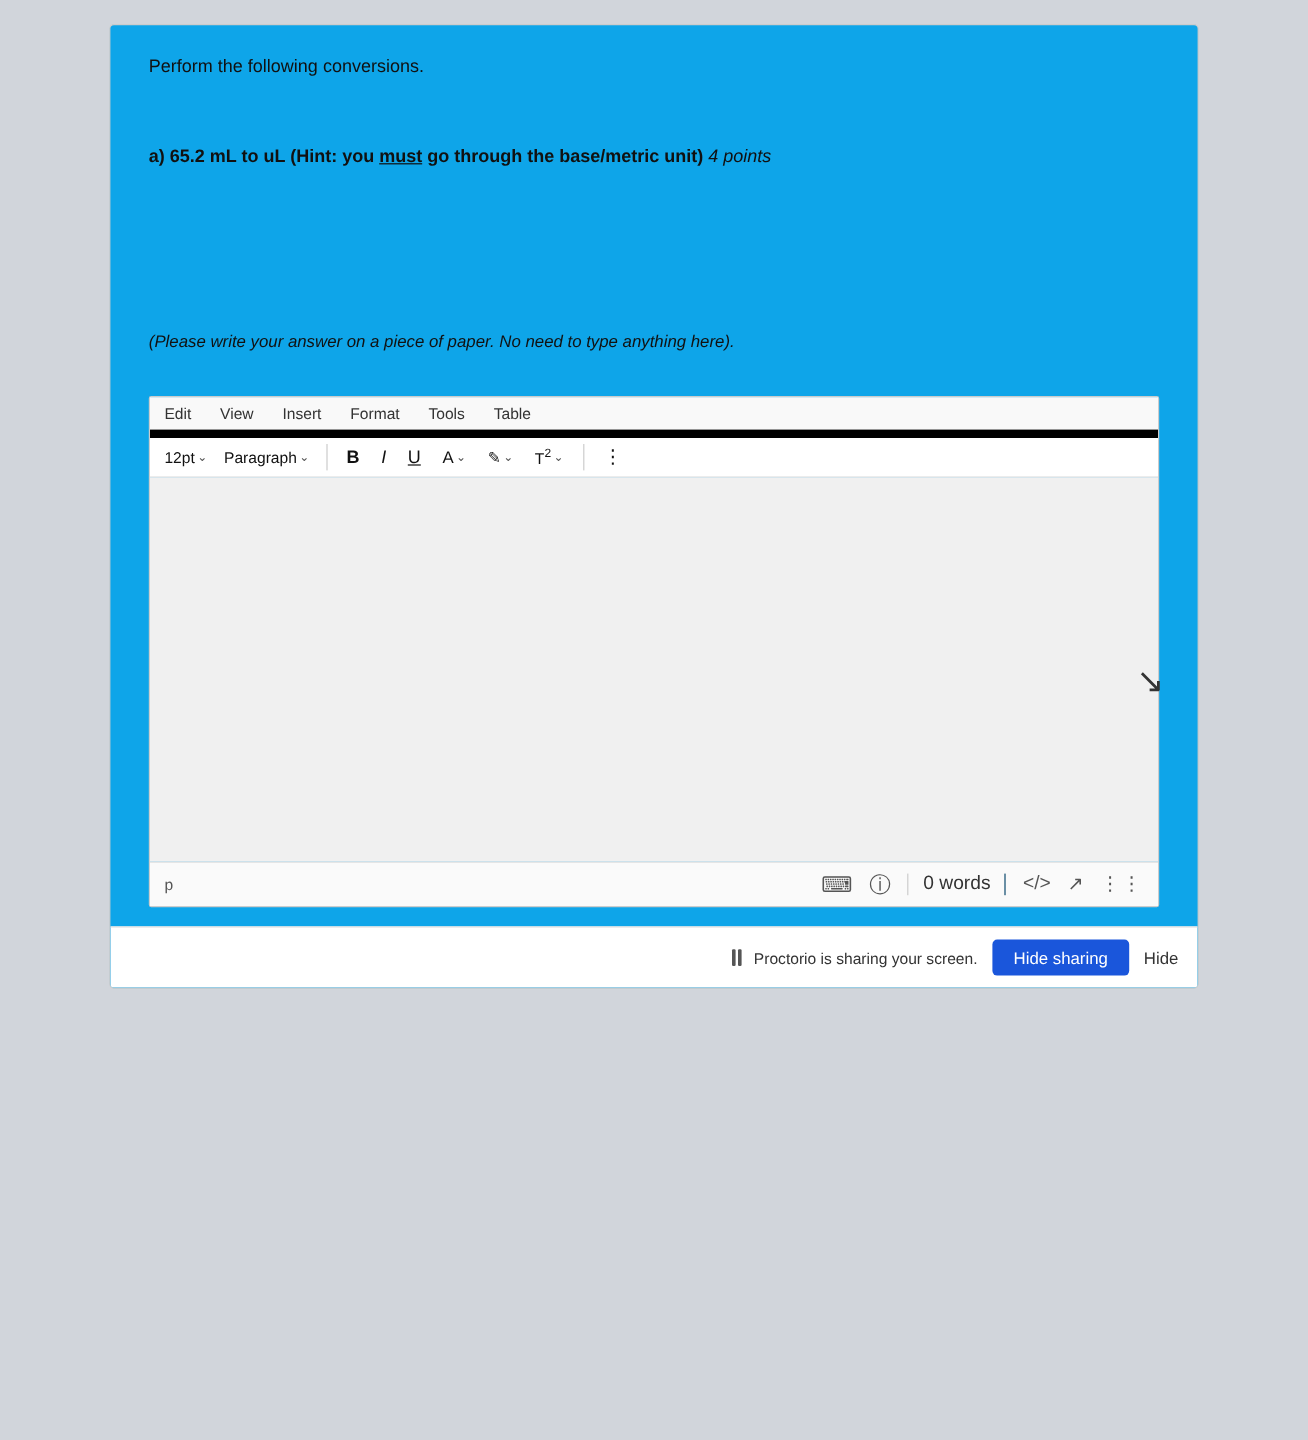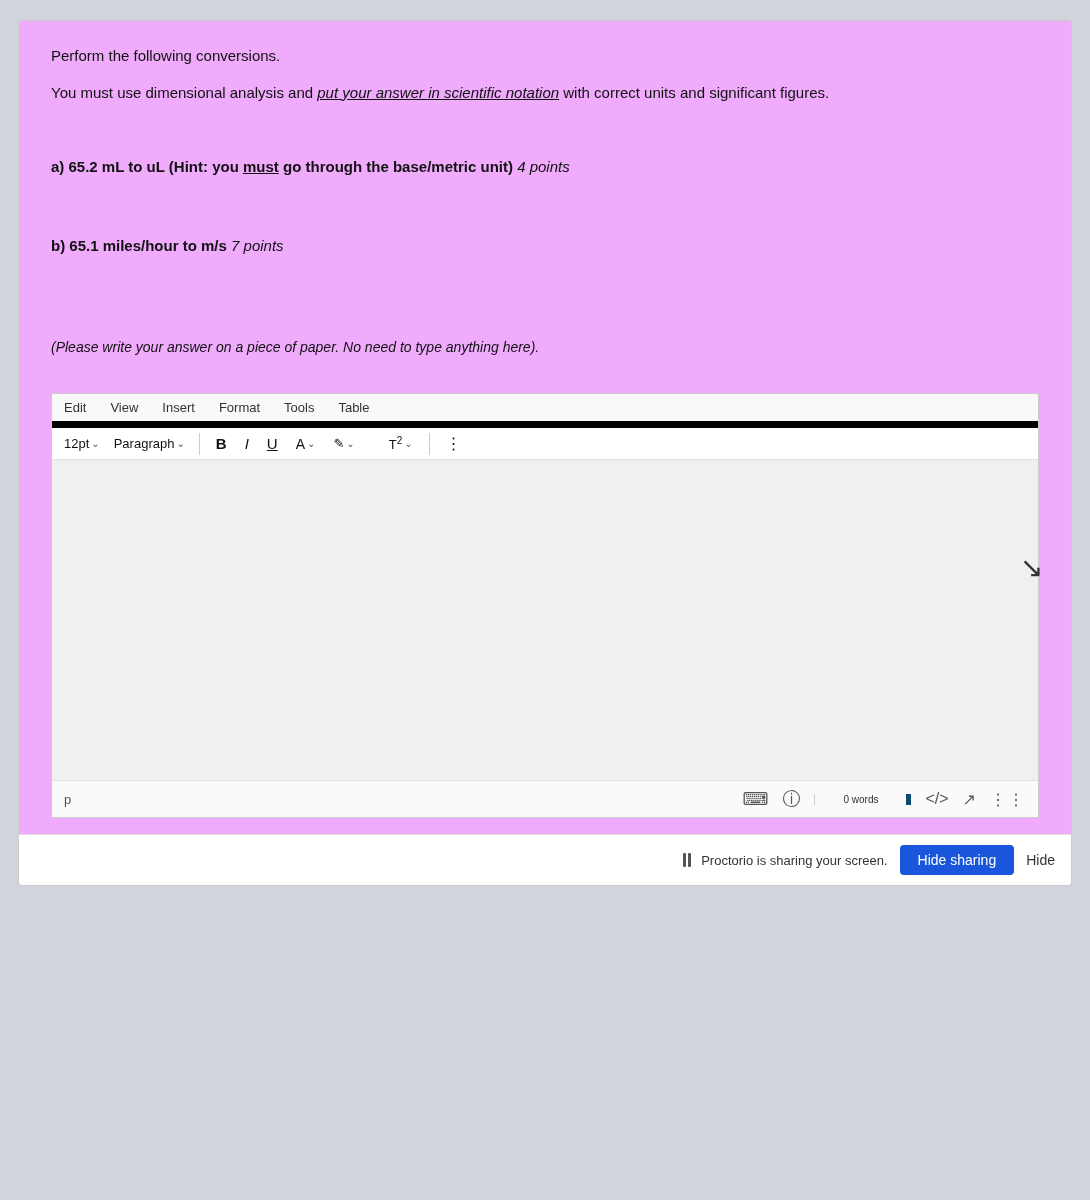--- a/index.html
+++ b/index.html
@@ -8,22 +8,22 @@
       font-family: Arial, sans-serif;
       font-size: 14px;
       color: #111;
       min-height: 1200px;
       display: flex;
       align-items: flex-start;
       justify-content: center;
       padding: 20px 0;
     }
     .page-wrapper {
-      width: 1054px;
-      background: #f0abfc;
+      width: 908px;
+      background: #0ea5e9;
       border: 1px solid #ccc;
       border-radius: 4px;
       overflow: hidden;
       position: relative;
     }
     .content-area {
       padding: 24px 32px 0 32px;
     }
     .para {
       margin-bottom: 14px;
@@ -43,21 +43,21 @@
     .italic-points {
       font-style: italic;
       font-weight: normal;
     }
     .spacer {
       height: 18px;
     }
     .italic-note {
       font-style: italic;
       font-size: 14px;
-      margin-top: 10px;
+      margin-top: 26px;
       margin-bottom: 10px;
     }
     sup {
       font-size: 10px;
       vertical-align: super;
     }
 
     
     .editor-container {
       margin-top: 10px;
@@ -146,25 +146,25 @@
       justify-content: flex-end;
       gap: 14px;
     }
     .icon-btn {
       cursor: pointer;
       color: #555;
       font-size: 16px;
       user-select: none;
     }
     .word-count {
-      font-size: 10px;
+      font-size: 16px;
       color: #333;
       border-left: 1px solid #ccc;
-      border-right: 5px solid #0c4a6e;
-      padding: 0 28px;
+      border-right: 1px solid #0c4a6e;
+      padding: 0 12px;
     }
     .bottom-bar {
       display: flex;
       align-items: center;
       justify-content: flex-end;
       padding: 10px 16px;
       background: #fff;
       border-top: 1px solid #e0e0e0;
       gap: 12px;
       font-size: 13px;
@@ -207,36 +207,30 @@
 </head>
 <body>
 
 <div class="page-wrapper">
   <div class="content-area">
 
     <div class="para">
       <span>Perform the following conversions.</span>
     </div>
 
-    <div class="para">
-      <span>You must use dimensional analysis and </span><span class="underline-italic">put your answer in scientific notation</span><span> with correct units and significant figures.</span>
-    </div>
 
     <div class="spacer"></div>
 
     <div class="para question-label">
       <span>a) 65.2 mL to uL (Hint: you </span><span style="text-decoration:underline;text-align:right;">must</span><span> go through the base/metric unit)</span><span class="italic-points"> 4 points</span>
     </div>
 
     <div class="spacer"></div>
     <div class="spacer"></div>
 
-    <div class="para question-label">
-      <span>b) 65.1 miles/hour to m/s</span><span class="italic-points"> 7 points</span>
-    </div>
 
 
     <div class="spacer"></div>
     <div class="spacer"></div>
 
 
     <div class="spacer"></div>
     <div class="spacer"></div>
 
     <div class="italic-note">(Please write your answer on a piece of paper. No need to type anything here).</div>
@@ -269,21 +263,21 @@
         <div class="toolbar-btn underline-btn">U</div>
         <div class="toolbar-btn">
           <span style="font-size:14px;">A</span>
           <span class="chevron">⌄</span>
         </div>
         <div class="toolbar-btn">
           <span style="font-size:13px;">✎</span>
           <span class="chevron">⌄</span>
         </div>
         <div class="toolbar-btn">
-          <span style="font-size:13px;margin-left:16px;">T<sup>2</sup></span>
+          <span style="font-size:13px;">T<sup>2</sup></span>
           <span class="chevron">⌄</span>
         </div>
         <div class="toolbar-sep"></div>
         <div class="toolbar-btn">
           <span style="font-size:16px; letter-spacing:1px;">⋮</span>
         </div>
       </div>
 
       <div class="editor-body" contenteditable="true" style=""></div>
 

